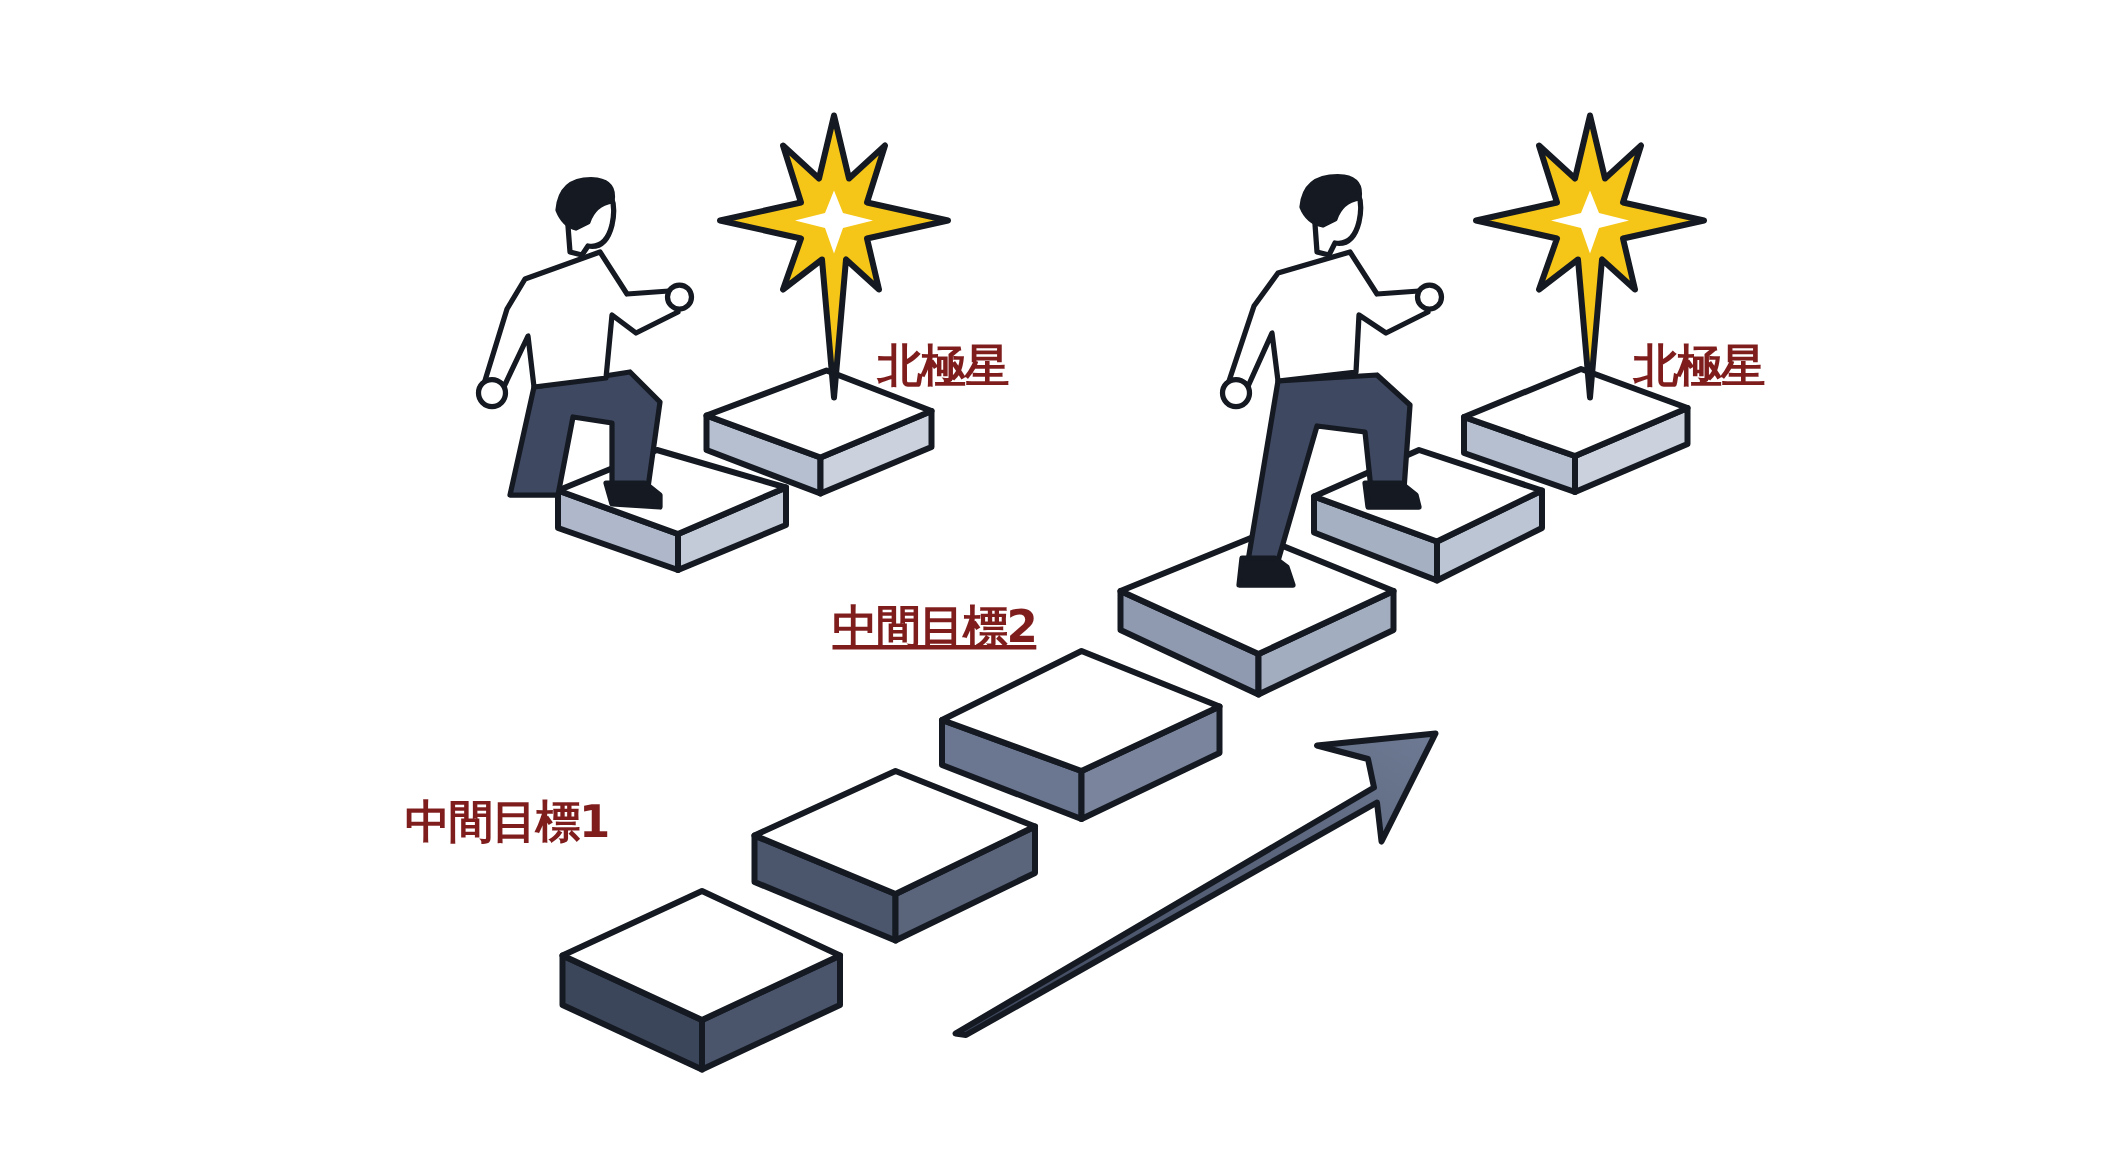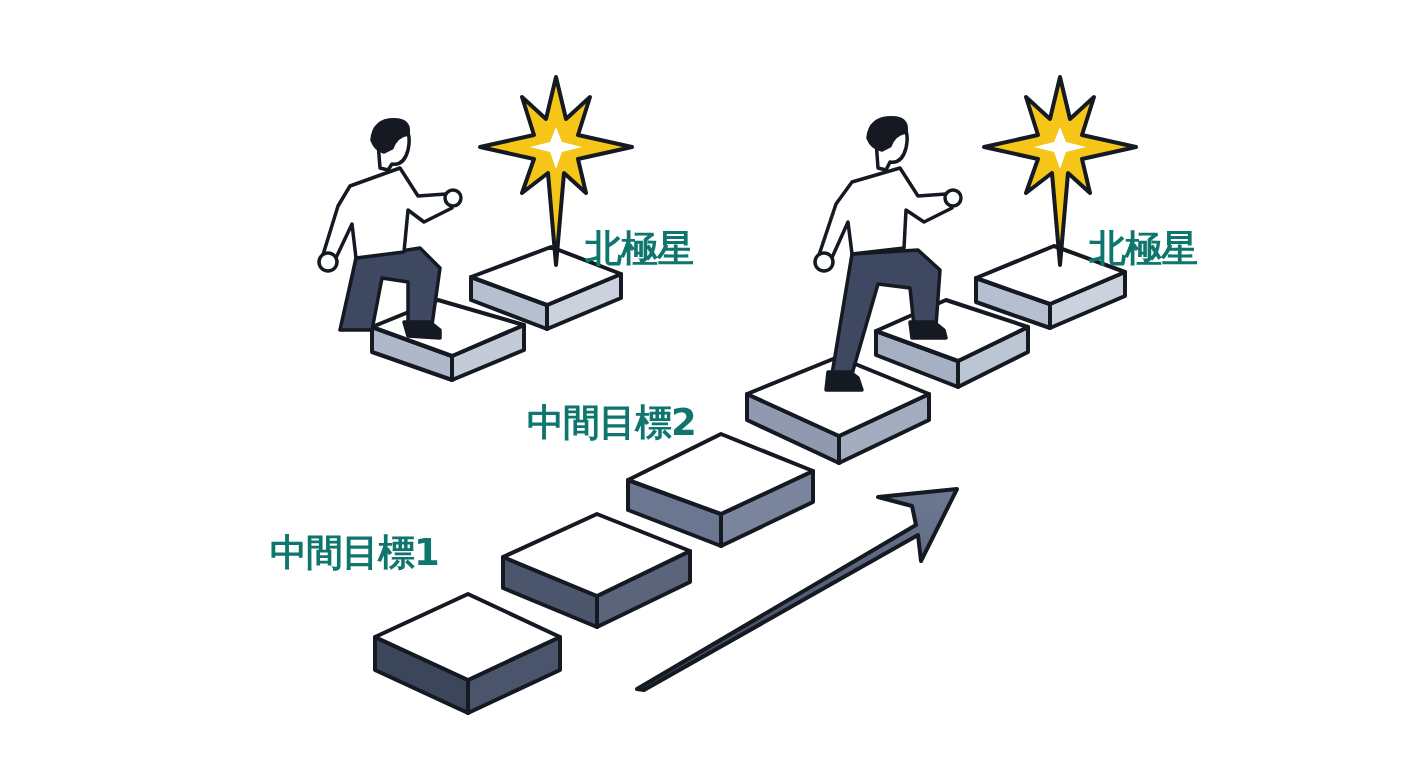--- a/index.html
+++ b/index.html
@@ -1,19 +1,19 @@
 <!DOCTYPE html>
 <html><head>
 <meta charset="utf-8">
 <style>
   html, body { margin: 0; padding: 0; background: #ffffff; }
   body { width: 1408px; height: 768px; overflow: hidden; position: relative;
          font-family: "DejaVu Sans", sans-serif; }
   #canvas { position: absolute; left: 0; top: 0; width: 1408px; height: 768px; }
-  .label { position: absolute; font-weight: bold; color: #0f766e; font-size: 37px;
+  .label { position: absolute; font-weight: bold; color: #7f1d1d; font-size: 30px;
            letter-spacing: -1px; white-space: nowrap; font-family: "DejaVu Sans", sans-serif; }
 </style>
 </head>
 <body>
 
 <svg id="canvas" viewBox="0 0 1408 768" xmlns="http://www.w3.org/2000/svg">
   <defs>
     <linearGradient id="arrowGrad" x1="0" y1="1" x2="1" y2="0">
       <stop offset="0" stop-color="#3a4358"></stop>
       <stop offset="1" stop-color="#6e7a93"></stop>
@@ -107,14 +107,14 @@
     <circle cx="953" cy="198" r="8" fill="#ffffff"></circle>
     <circle cx="824" cy="262" r="9" fill="#ffffff"></circle>
 
     <path d="M876,140 Q880,118 900,122 Q910,130 906,148 Q902,164 890,162 L886,170 L878,168 Z" fill="#ffffff"></path>
     <path d="M868,138 Q870,116 896,118 Q908,120 906,132 Q894,134 890,146 L882,150 Q872,148 868,138 Z" fill="#151a22"></path>
   </g>
 </svg>
 
 <div class="label" style="left:585px; top:224px;">北極星</div>
 <div class="label" style="left:1089px; top:224px;">北極星</div>
-<div class="label" style="left:527px; top:398px;">中間目標2</div>
+<div class="label" style="left:555px; top:398px;text-decoration:underline;">中間目標2</div>
 <div class="label" style="left:270px; top:528px;">中間目標1</div>
 
 </body></html>

